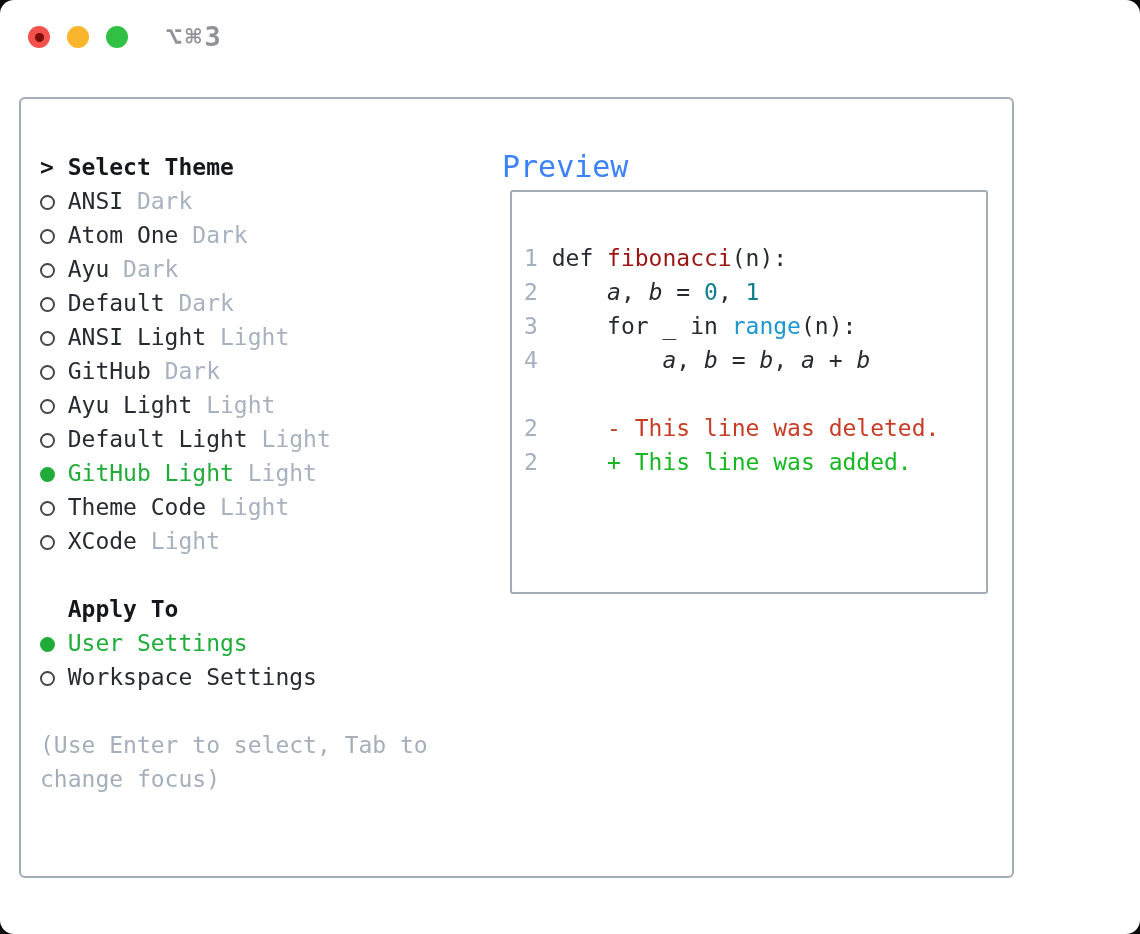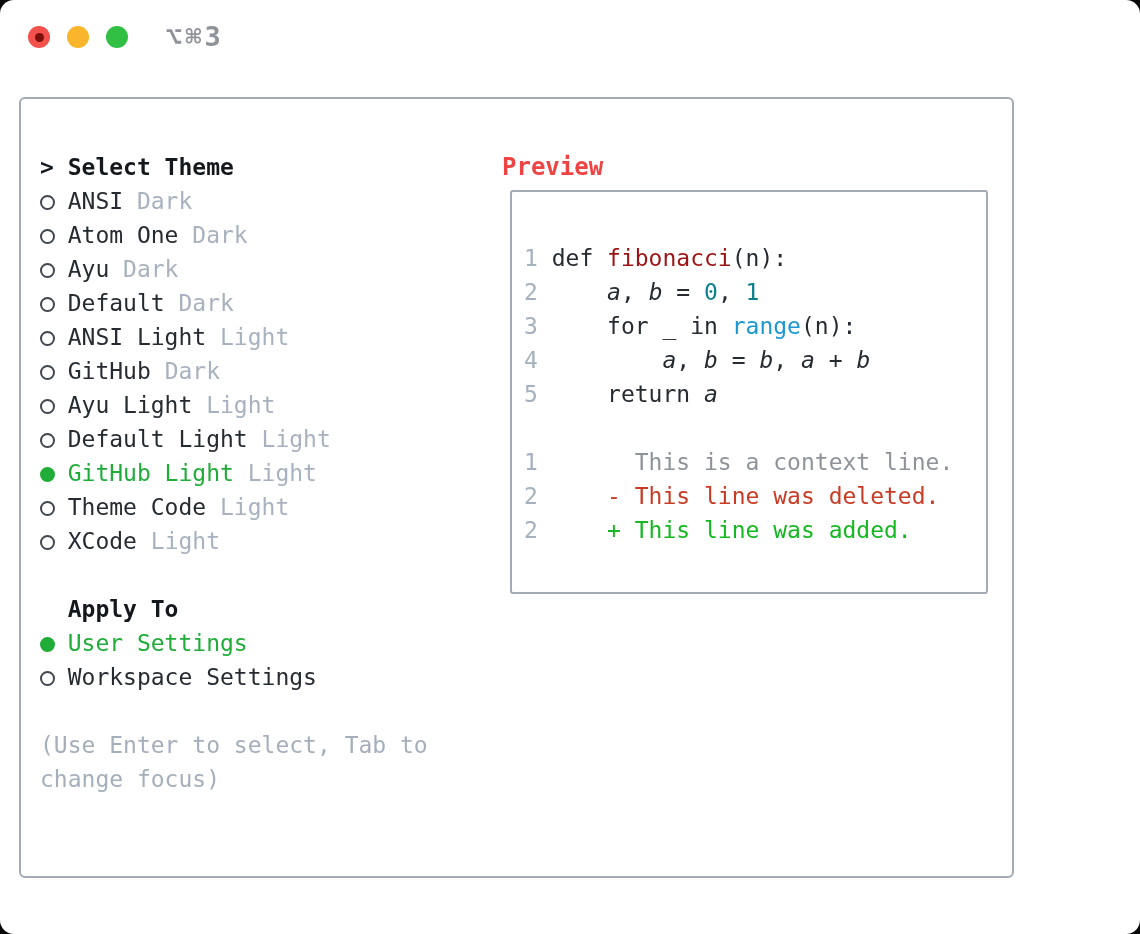--- a/index.html
+++ b/index.html
@@ -28,21 +28,21 @@
   .hdr { font-weight:700; color:#14181c; }
   .circ { display:inline-block; width:15px; height:15px; border:2.5px solid #42474f; border-radius:50%; transform:translateY(1px); }
   .circ.sel { background:#1fac38; border-color:#1fac38; }
   .theme-name { color:#262b31; }
   .theme-name.sel { color:#1fac38; }
   .variant { color:#a8b1bf; }
   .opt-label.sel { color:#1fac38;margin-top:28px; }
   .hint { color:#a5aebb; }
 
   
-  .preview-title { position:absolute; left:481px; top:51px; height:34px; line-height:34px; font-size:24px; font-weight:700; color:#ef4444; white-space:pre; }
+  .preview-title { position:absolute; left:481px; top:51px; height:34px; line-height:34px; font-size:30px; font-weight:400; color:#3b82f6; white-space:pre; }
   .preview-box { position:absolute; left:489px; top:91px; width:478px; height:404px; border:2px solid #a2abb6; border-radius:3px; padding:49px 0 0 12px; font-size:23px; }
   .pline { height:34px; line-height:34px; white-space:pre; }
   .ln { display:inline-block; width:2ch; color:#a5b0bf; }
   .seg-plain { color:#262b31; }
   .seg-func { color:#9c1313; }
   .seg-num { color:#0b7f8b; }
   .seg-support { color:#1b97d1; }
   .seg-var { color:#262b31; font-style:italic; }
   .diff-context { color:#8e939a; }
   .diff-deleted { color:#c83b25; }
@@ -93,21 +93,19 @@
         <div class="row">change focus)</div>
       </div>
     </div>
 
     <div class="preview-title">Preview</div>
     <div class="preview-box" id="preview-box">
         <div class="pline"><span class="ln">1</span><span class="seg-plain">def </span><span class="seg-func">fibonacci</span><span class="seg-plain">(n):</span></div>
         <div class="pline"><span class="ln">2</span><span class="seg-plain">    </span><span class="seg-var">a</span><span class="seg-plain">, </span><span class="seg-var">b</span><span class="seg-plain"> = </span><span class="seg-num">0</span><span class="seg-plain">, </span><span class="seg-num">1</span></div>
         <div class="pline"><span class="ln">3</span><span class="seg-plain">    for _ in </span><span class="seg-support">range</span><span class="seg-plain">(n):</span></div>
         <div class="pline"><span class="ln">4</span><span class="seg-plain">        </span><span class="seg-var">a</span><span class="seg-plain">, </span><span class="seg-var">b</span><span class="seg-plain"> = </span><span class="seg-var">b</span><span class="seg-plain">, </span><span class="seg-var">a</span><span class="seg-plain"> + </span><span class="seg-var">b</span></div>
-        <div class="pline"><span class="ln">5</span><span class="seg-plain">    return </span><span class="seg-var">a</span></div>
         <div class="pline"> </div>
-        <div class="pline"><span class="ln">1</span><span class="diff-context">      This is a context line.</span></div>
         <div class="pline"><span class="ln">2</span><span class="diff-deleted">    - This line was deleted.</span></div>
         <div class="pline"><span class="ln">2</span><span class="diff-added">    + This line was added.</span></div>
       </div>
 
   </div>
 </div>
 
 </body></html>

